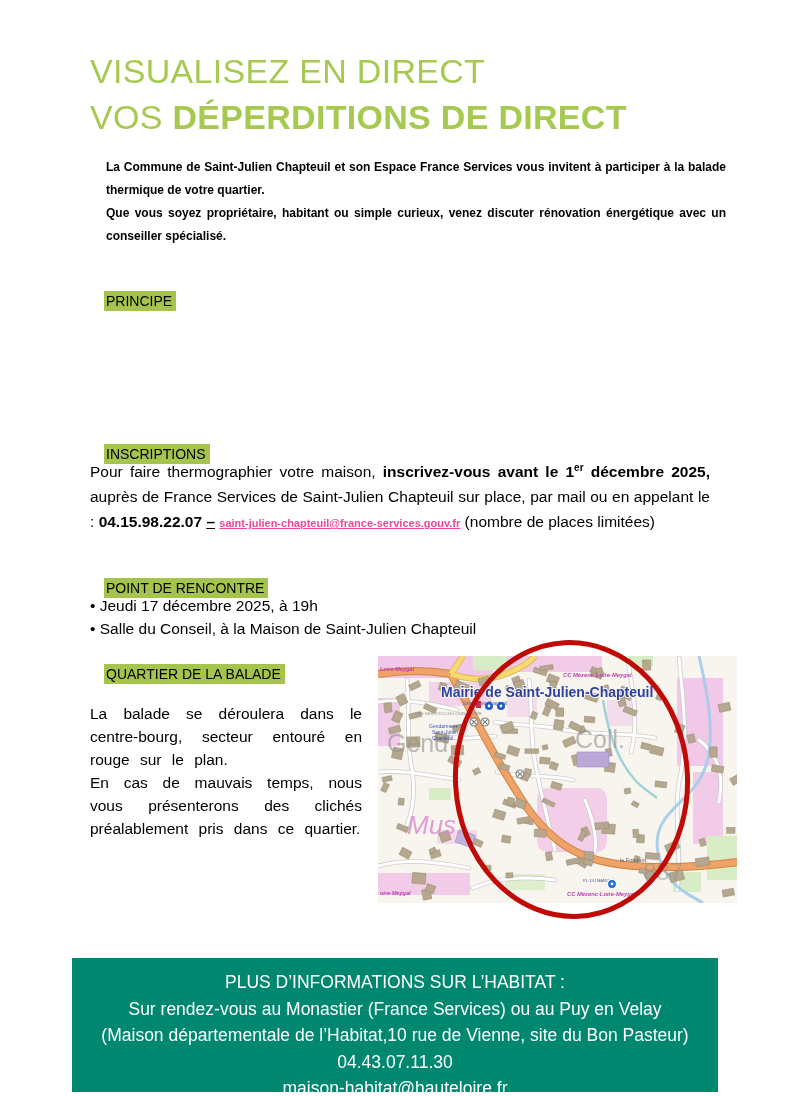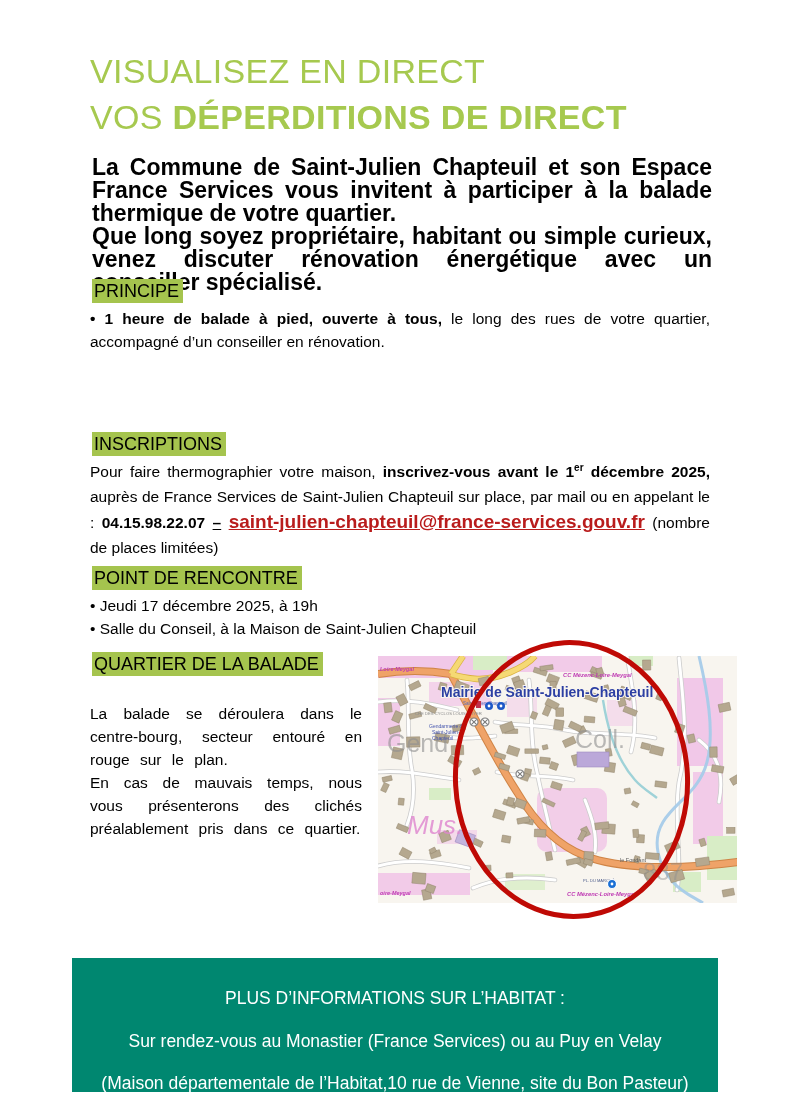--- a/index.html
+++ b/index.html
@@ -14,65 +14,64 @@
     font-family:"Liberation Sans","DejaVu Sans",sans-serif;color:#000;
     overflow:hidden;margin:0 auto;
   }
   .title{
     position:absolute;left:90px;top:48px;width:660px;
     font-size:34px;line-height:46px;color:var(--green);letter-spacing:.3px;
     font-weight:normal;margin:0;
   }
   .title .tbold{font-weight:bold;}
   .intro{
-    position:absolute;left:92px;top:156px;width:620px;
-    font-size:23px;font-weight:bold;line-height:23px;text-align:justify;
+    position:absolute;left:106px;top:156px;width:620px;
+    font-size:12px;font-weight:bold;line-height:23px;text-align:justify;
   }
   .intro p{margin:0;}
-  .sechead{position:absolute;left:88px;font-size:18px;font-weight:normal;margin:4px;}
+  .sechead{position:absolute;left:88px;font-size:14px;font-weight:normal;margin:16px;}
   .sechead .hl{background:var(--hl);padding:2px 4px 2px 2px;}
   .body{
     position:absolute;left:90px;width:620px;
     font-size:15.5px;line-height:23px;text-align:justify;
   }
   .body p{margin:0;}
   .inscr{line-height:25px;}
-  .email-lg{font-size:19px;font-weight:bold;text-decoration:underline;color:#b91c1c;}
+  .email-lg{font-size:11px;font-weight:bold;text-decoration:underline;color:#ec4899;}
   .udash{font-weight:bold;text-decoration:underline;}
   .phone-b{font-weight:bold;}
   sup{font-size:10px;line-height:0;vertical-align:super;}
   .plain{text-align:left;}
   .quart{width:272px;word-spacing:6px;margin-top:20px;}
   .map-wrap{position:absolute;left:377px;top:640px;width:362px;height:282px;}
   .maplabel{paint-order:stroke;stroke:#f8f5ef;stroke-width:2px;}
   .footer{
     position:absolute;left:72px;top:958px;width:646px;height:134px;
     background:var(--teal);color:#fff;text-align:center;
     font-size:17.5px;line-height:26.5px;box-sizing:border-box;padding-top:11px;
   }
-  .footer p{margin:16px;text-align:center;}
+  .footer p{margin:0;text-align:center;}
   .footer a{color:#fff;text-decoration:underline;}
 </style>
 </head>
 <body>
 
 <div class="page">
 
   <h1 class="title"><span>VISUALISEZ EN DIRECT</span><br>
     <span>VOS </span><span class="tbold">DÉPERDITIONS DE DIRECT</span>
   </h1>
 
   <div class="intro">
     <p>La Commune de Saint-Julien Chapteuil et son Espace France Services vous invitent à participer à la balade thermique de votre quartier.</p>
-    <p>Que long soyez propriétaire, habitant ou simple curieux, venez discuter rénovation énergétique avec un conseiller spécialisé.</p>
+    <p>Que vous soyez propriétaire, habitant ou simple curieux, venez discuter rénovation énergétique avec un conseiller spécialisé.</p>
   </div>
 
   <h2 class="sechead" style="top:277px"><span class="hl">PRINCIPE</span></h2>
   <div class="body" style="top:307px">
-    <p><b>• 1 heure de balade à pied, ouverte à tous,</b><span> le long des rues de votre quartier, accompagné d’un conseiller en rénovation.</span></p>
   </div>
 
   <h2 class="sechead" style="top:430px"><span class="hl">INSCRIPTIONS</span></h2>
   <div class="body inscr" style="top:459px">
     <p><span>Pour faire thermographier votre maison,</span><b> inscrivez-vous avant le 1</b><sup><b>er</b></sup><b> décembre 2025,</b><span> auprès de France Services de Saint-Julien Chapteuil sur place, par mail ou en appelant le : </span><span class="phone-b">04.15.98.22.07</span> <span class="udash">–</span> <a href="#" class="email-lg">saint-julien-chapteuil@france-services.gouv.fr</a><span> (nombre de places limitées)</span></p>
   </div>
 
   <h2 class="sechead" style="top:564px"><span class="hl">POINT  DE RENCONTRE</span></h2>
   <div class="body plain" style="top:594px">
     <p>• Jeudi 17 décembre  2025, à 19h</p>

